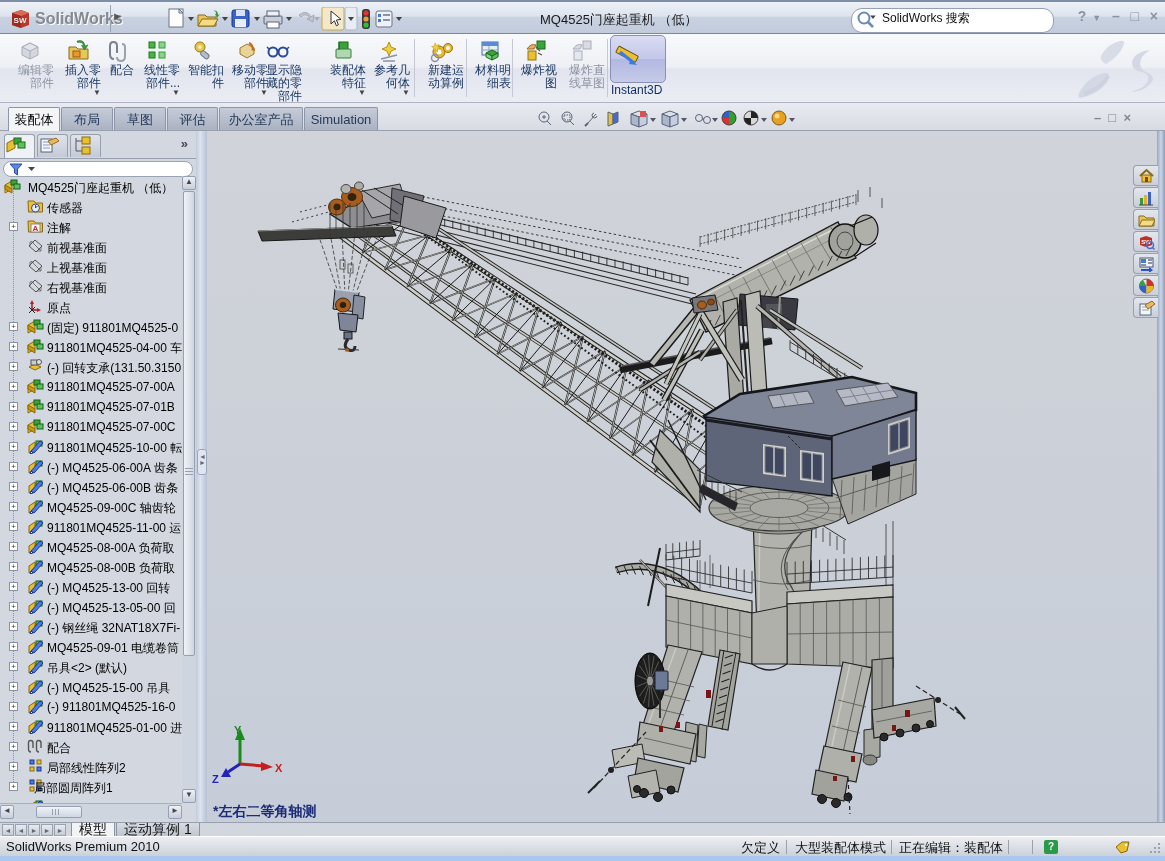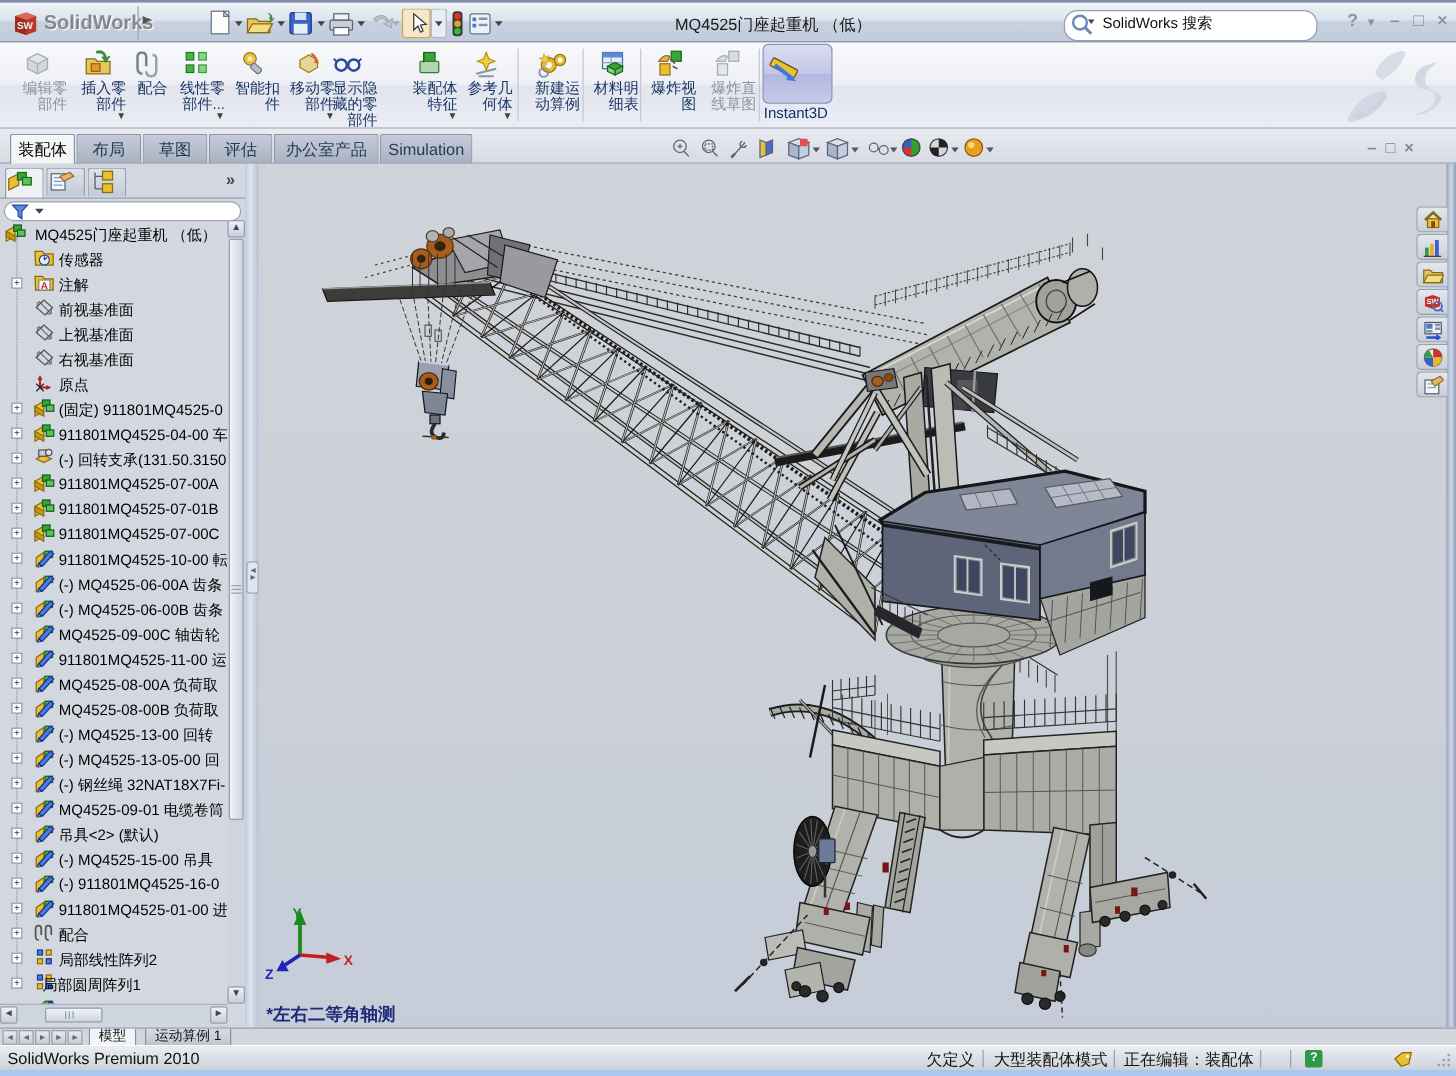--- a/index.html
+++ b/index.html
@@ -57,21 +57,21 @@
 #viewport { position:absolute; left:207px; top:131px; width:950px; height:691px;
   background:linear-gradient(#d0d3d9 0%, #cbd0d8 55%, #c6cdd9 100%); }
 #vpnote { position:absolute; left:6px; top:672px; color:#1c2a78; font-size:14px; font-weight:bold; }
 
 #tpbar { position:absolute; left:1157px; top:131px; width:8px; height:691px; background:linear-gradient(90deg,#9aa6bc,#ccd6e8 50%,#8e9ab2); }
 .tptab { position:absolute; left:1133px; width:25px; height:21px; background:linear-gradient(#e3e7ed,#c9cfda);
   border:1px solid #97a0b0; border-right:none; border-radius:4px 0 0 4px; }
 .tptab svg { margin:2px 0 0 4px; }
 
 #bottombar { position:absolute; left:0; top:822px; width:1165px; height:14px; background:#d2d6de; border-top:1px solid #98a0ae; }
-.btab { position:absolute; top:0px; height:14px; line-height:13px; font-size:11px; padding:0 7px; color:#111;
+.btab { position:absolute; top:0px; height:14px; line-height:13px; font-size:14px; padding:0 7px; color:#111;
   background:linear-gradient(#d8dce2,#bfc5d0); border:1px solid #8a93a3; border-top:none; }
 .btab.active { background:#f2f3f5; }
 .mbtn { position:absolute; top:1px; width:12px; height:12px; background:linear-gradient(#e8ebef,#c6ccd6); border:1px solid #9aa2b0; color:#667; font-size:7px; line-height:11px; text-align:center; overflow:hidden; }
 
 #statusbar { position:absolute; left:0; top:836px; width:1165px; height:20px;
   background:linear-gradient(#eceef2,#ccd1d9); border-top:1px solid #fff; font-size:13px; color:#111; }
 #statusbar .ssep { position:absolute; top:3px; width:1px; height:14px; background:#9aa2b0; }
 #bottomedge { position:absolute; left:0; top:856px; width:1165px; height:5px; background:#a9c7ef; }
 </style>
 </head>

